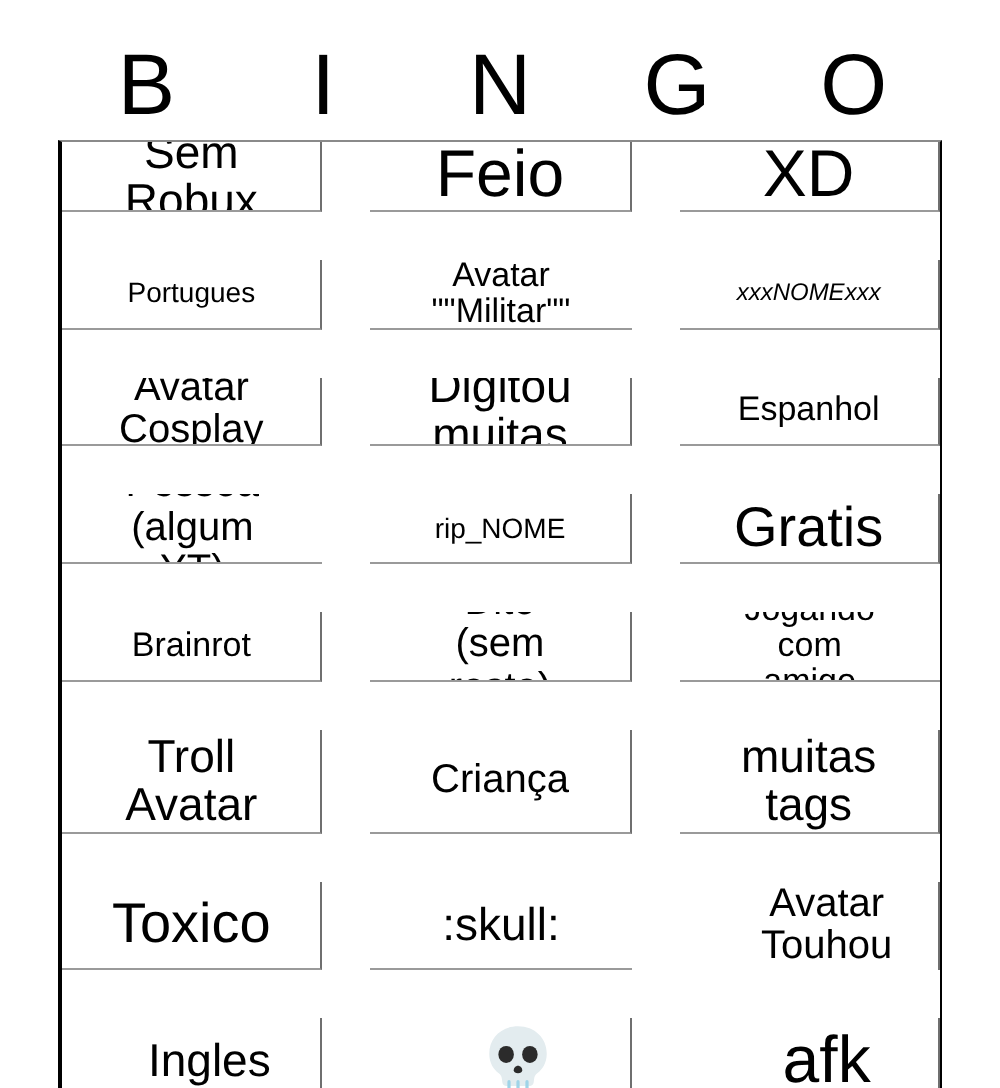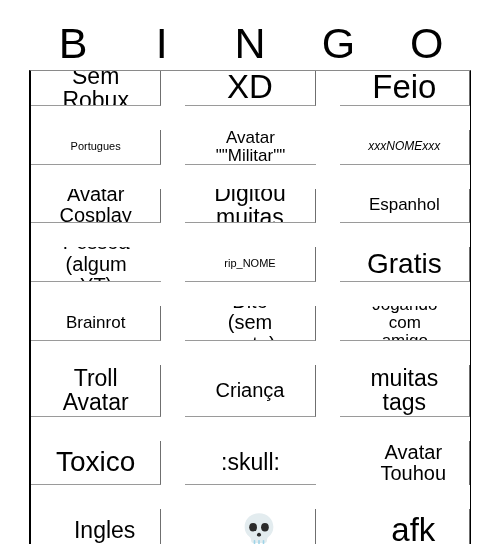--- a/index.html
+++ b/index.html
@@ -93,21 +93,21 @@
     white-space: pre-line;
     word-break: normal;
   }
 
   
   .fs-xl   { font-size: 33px; }
   .fs-lg   { font-size: 28px; }
   .fs-md   { font-size: 23px; }
   .fs-sm   { font-size: 20px; }
   .fs-xs   { font-size: 17px; }
-  .fs-xxs  { font-size: 11px; }
+  .fs-xxs  { font-size: 14px; }
   .fs-tiny { font-size: 12px; font-style: italic; }
 
   .cell-emoji {
     font-size: 34px;
     line-height: 1;
     display: block;
     text-align: center;
     width: 100%;
   }
   .emoji-skull {
@@ -129,24 +129,24 @@
     <div class="header-letter">G</div>
     <div class="header-letter">O</div>
   </div>
 
   <div id="bingo-grid">
       <div class="bingo-cell">
         <span class="cell-text fs-md">Sem
 Robux</span>
       </div>
       <div class="bingo-cell">
+        <span class="cell-text fs-xl">Feio</span>
+      </div>
+      <div class="bingo-cell">
         <span class="cell-text fs-xl">XD</span>
-      </div>
-      <div class="bingo-cell">
-        <span class="cell-text fs-xl">Feio</span>
       </div>
       <div class="bingo-cell">
         <span class="cell-text fs-xxs">Portugues</span>
       </div>
       <div class="bingo-cell">
         <span class="cell-text fs-xs">Avatar
 ""Militar""</span>
       </div>
       <div class="bingo-cell">
         <span class="cell-text fs-tiny">xxxNOMExxx</span>

